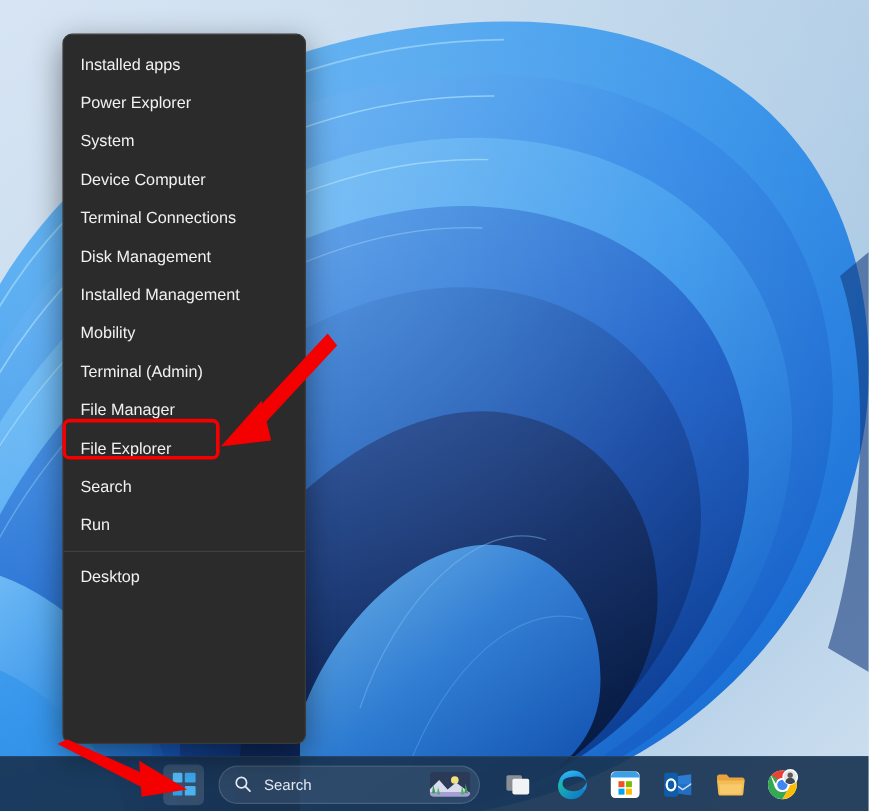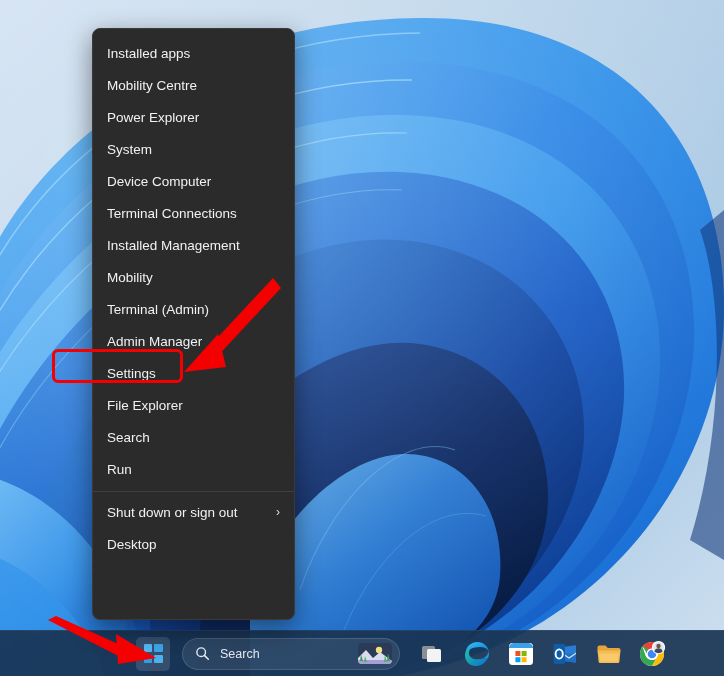--- a/index.html
+++ b/index.html
@@ -19,21 +19,20 @@
 
   
   #winx-menu {
     position:absolute; left:52px; top:28px; width:203px; height:592px;
     background:#2b2b2b;
     border:1px solid #3a3a3a;
     border-radius:8px;
     box-shadow:0 8px 26px rgba(0,0,0,.45);
     padding:9px 0 9px 0;
     z-index:20;
-    margin-left:40px;
   }
   .menu-item {
     position:relative;
     height:32px; line-height:32px;
     padding:0 14px 0 14px;
     color:#f1f1f1;
     font-size:13.5px;
     white-space:nowrap;
     display:flex; align-items:center; justify-content:space-between;
     cursor:default;
@@ -199,65 +198,58 @@
       <rect x="0" y="0" width="724" height="676" fill="url(#sheen)"></rect>
     </svg>
   </div>
 
   <div id="winx-menu">
 
     <div class="menu-item">
       <span class="mlabel">Installed apps</span>
     </div>
     <div class="menu-item">
-      <span class="mlabel">Mobility Centre</span>
-    </div>
-    <div class="menu-item">
       <span class="mlabel">Power Explorer</span>
     </div>
     <div class="menu-item">
       <span class="mlabel">System</span>
     </div>
     <div class="menu-item">
       <span class="mlabel">Device Computer</span>
     </div>
     <div class="menu-item">
       <span class="mlabel">Terminal Connections</span>
     </div>
     <div class="menu-item">
+      <span class="mlabel">Disk Management</span>
+    </div>
+    <div class="menu-item">
       <span class="mlabel">Installed Management</span>
     </div>
     <div class="menu-item">
       <span class="mlabel">Mobility</span>
     </div>
     <div class="menu-item">
       <span class="mlabel">Terminal (Admin)</span>
     </div>
     <div class="menu-item">
-      <span class="mlabel">Admin Manager</span>
-    </div>
-    <div class="menu-item">
-      <span class="mlabel">Settings</span>
+      <span class="mlabel">File Manager</span>
     </div>
     <div class="menu-item">
       <span class="mlabel">File Explorer</span>
     </div>
     <div class="menu-item">
       <span class="mlabel">Search</span>
     </div>
     <div class="menu-item">
       <span class="mlabel">Run</span>
     </div>
 
     <div class="menu-sep"></div>
 
-    <div class="menu-item">
-      <span class="mlabel">Shut down or sign out</span>
-      <span class="chev">›</span>
-    </div>
     <div class="menu-item">
       <span class="mlabel">Desktop</span>
     </div>
   </div>
 
   <div id="red-box"></div>
 
   <div class="red-arrow" id="arrow-menu">
     <svg viewBox="0 0 104 112" width="104" height="112">
       <g fill="#f40000">

